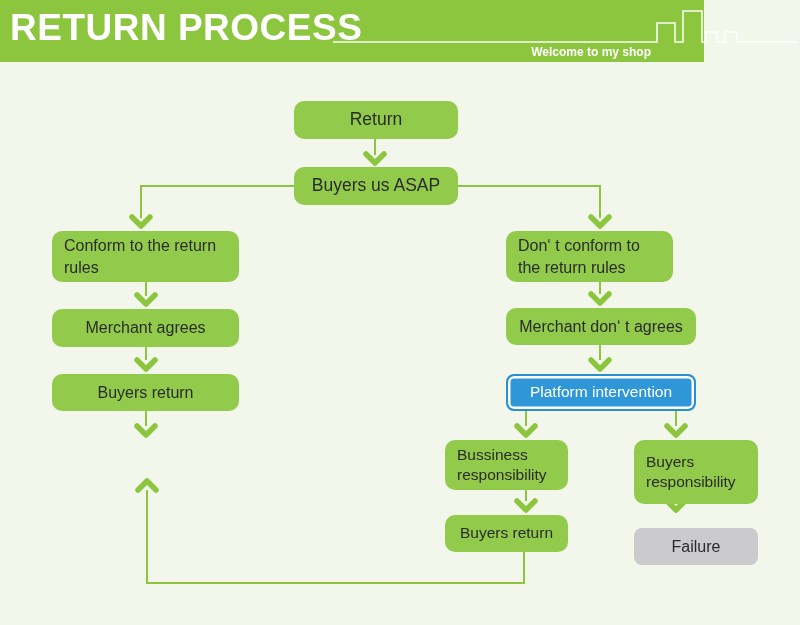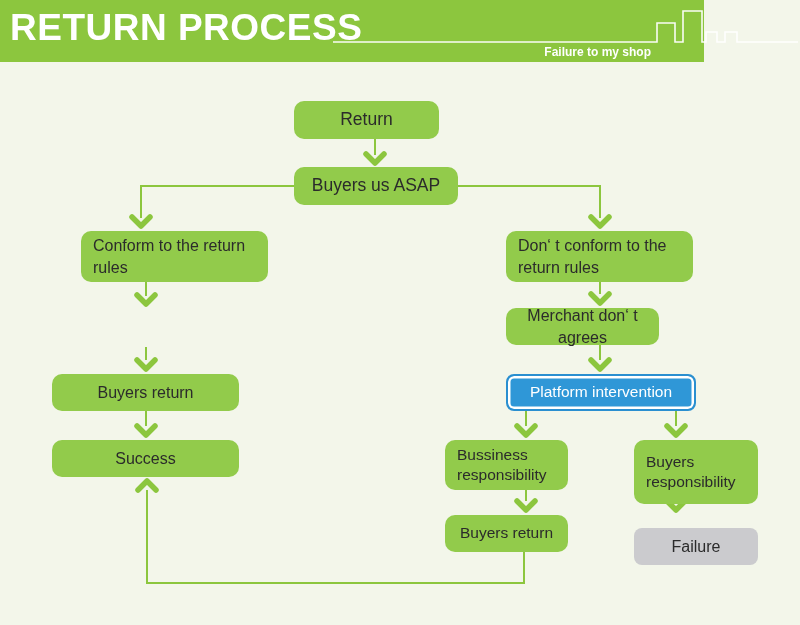--- a/index.html
+++ b/index.html
@@ -49,28 +49,28 @@
   .node{
     position:absolute;
     background:var(--box-green);
     border-radius:10px;
     color:var(--box-text);
     font-size:16px;
     display:flex;align-items:center;justify-content:center;
     text-align:center;line-height:1.32;
   }
   .node.left-text{justify-content:flex-start;text-align:left;padding:0 12px;}
-  .n-return           {left:294px;top:101px;width:145px;height:38px;font-size:17.5px;}
+  .n-return           {left:294px;top:101px;width:164px;height:38px;font-size:17.5px;}
   .n-contact          {left:294px;top:167px;width:164px;height:38px;font-size:17.5px;}
-  .n-conform          {left:52px; top:231px;width:187px;height:51px;padding:0 13px;margin-left:29px;}
+  .n-conform          {left:52px; top:231px;width:187px;height:51px;padding:0 13px;}
   .n-merchant-agrees  {left:52px; top:309px;width:187px;height:38px;}
   .n-buyers-return-l  {left:52px; top:374px;width:187px;height:37px;}
   .n-success          {left:52px; top:440px;width:187px;height:37px;}
-  .n-dont-conform     {left:506px;top:231px;width:187px;height:51px;padding:0 13px;}
-  .n-merchant-dont    {left:506px;top:308px;width:153px;height:37px;}
+  .n-dont-conform     {left:506px;top:231px;width:167px;height:51px;padding:0 13px;}
+  .n-merchant-dont    {left:506px;top:308px;width:190px;height:37px;}
   .n-platform{
     left:506px;top:374px;width:190px;height:37px;
     background:var(--platform-blue);
     border:2px solid var(--platform-border-blue);
     box-shadow:inset 0 0 0 2.5px #ffffff;
     color:#ffffff;font-size:15.5px;border-radius:8px;
   }
   .n-business-resp    {left:445px;top:440px;width:123px;height:50px;padding:0 11px;font-size:15.5px;}
   .n-buyers-resp      {left:634px;top:440px;width:124px;height:64px;padding:0 11px;font-size:15.5px;}
   .n-buyers-return-r  {left:445px;top:515px;width:123px;height:37px;font-size:15.5px;}
@@ -79,21 +79,21 @@
 </head>
 <body>
 
 <div class="stage">
 
   <div class="header">
     <div class="page-title">RETURN PROCESS</div>
     <svg class="header-deco" viewBox="0 0 800 62">
       <polyline points="333,42 657,42 657,23 675,23 675,42 683,42 683,11 702,11 702,42 706,42 706,32 717,32 717,42 725,42 725,32 737,32 737,42 798,42"></polyline>
     </svg>
-    <div class="tagline">Failure to my shop</div>
+    <div class="tagline">Welcome to my shop</div>
   </div>
 
   <svg class="connectors" viewBox="0 0 800 625">
     <g>
       <path class="line" d="M375,139 L375,155"></path>
       <polyline class="chevron" points="366,154 375,163 384,154"></polyline>
     </g>
     <g>
       <path class="line" d="M294,186 L141,186 L141,218"></path>
       <polyline class="chevron" points="132,217 141,226 150,217"></polyline>
@@ -146,25 +146,25 @@
 
   <div class="node n-return">
     <span>Return</span>
   </div>
   <div class="node n-contact">
     <span>Buyers us ASAP</span>
   </div>
   <div class="node n-conform left-text">
     <span>Conform to the return rules</span>
   </div>
+  <div class="node n-merchant-agrees">
+    <span>Merchant agrees</span>
+  </div>
   <div class="node n-buyers-return-l">
     <span>Buyers return</span>
-  </div>
-  <div class="node n-success">
-    <span>Success</span>
   </div>
   <div class="node n-dont-conform left-text">
     <span>Don‘ t conform to the return rules</span>
   </div>
   <div class="node n-merchant-dont">
     <span>Merchant don‘ t agrees</span>
   </div>
   <div class="node n-business-resp left-text">
     <span>Bussiness responsibility</span>
   </div>

